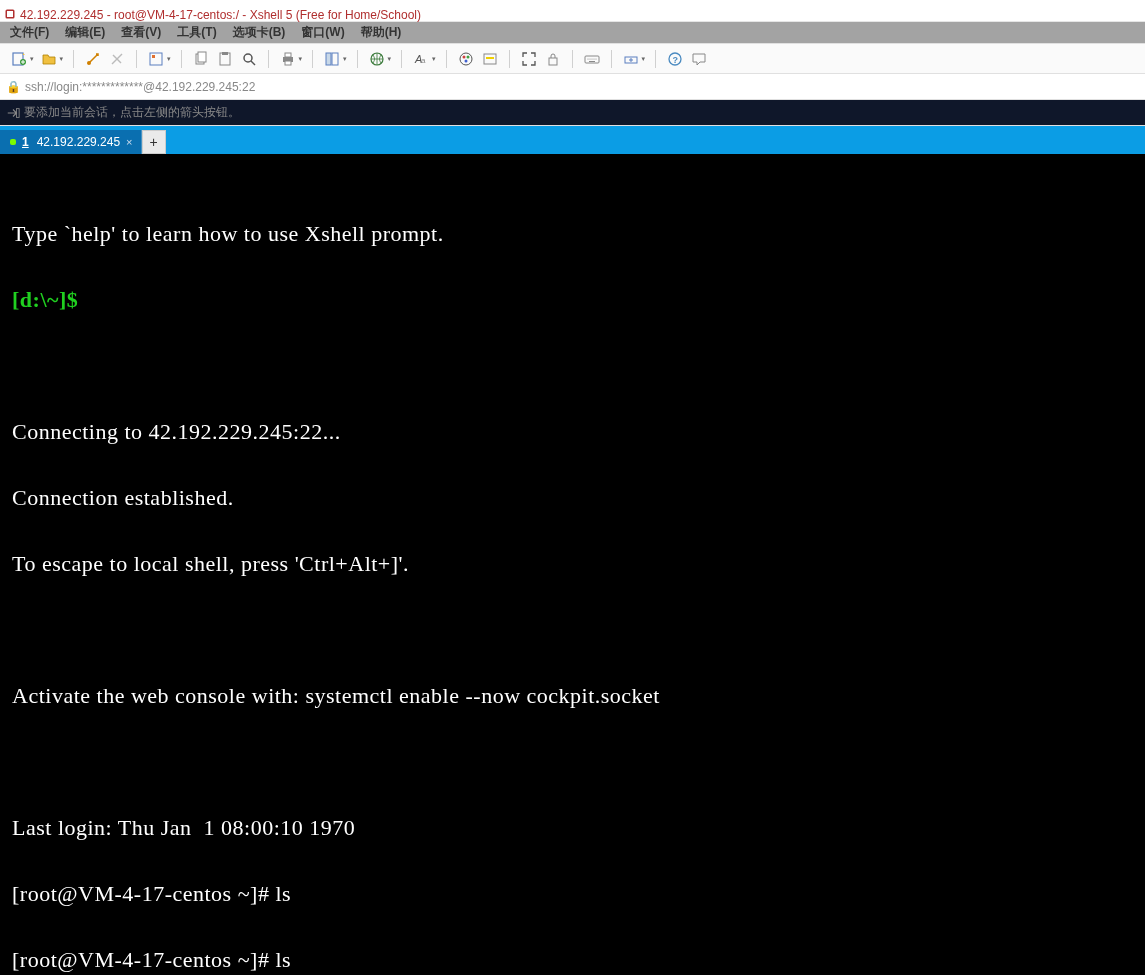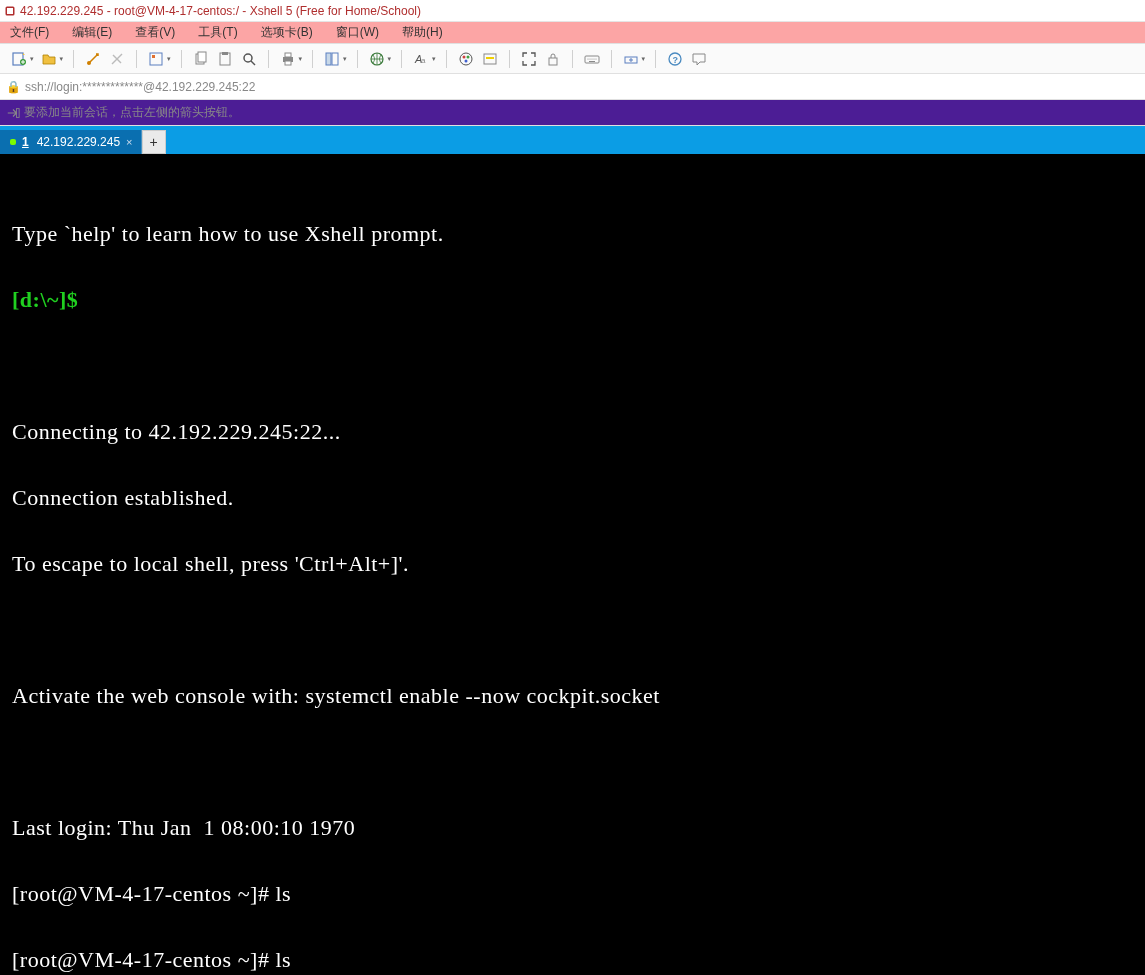--- a/index.html
+++ b/index.html
@@ -1,40 +1,40 @@
 <!DOCTYPE html>
 <html><head>
 <meta charset="utf-8">
 <style>
   * { margin: 0; padding: 0; box-sizing: border-box; }
   body { font-family: "Microsoft YaHei", "Segoe UI", Tahoma, sans-serif; font-size: 12px; background: #fff; width: 1145px; height: 975px; overflow: hidden; display: flex; flex-direction: column; }
 
   
-  .titlebar { height: 22px; display: flex; align-items: center; padding: 8px 4px; background: #fff; border-bottom: 1px solid #e5e5e5; }
+  .titlebar { height: 22px; display: flex; align-items: flex-start; padding: 8px 4px; background: #fff; border-bottom: 1px solid #e5e5e5; }
   .titlebar .logo { width: 12px; height: 12px; margin-right: 4px; }
   .titlebar .title-text { color: #b02e2e; font-size: 12px; }
 
   
-  .menubar { height: 22px; display: flex; align-items: center; padding: 0 4px; background: #fca5a5; border-bottom: 1px solid #e0e0e0; gap: 11px; }
+  .menubar { height: 22px; display: flex; align-items: center; padding: 0 4px; background: #a3a3a3; border-bottom: 1px solid #e0e0e0; gap: 4px; font-weight: bold; }
   .menubar .menu-item { padding: 2px 6px; color: #333; cursor: pointer; font-size: 12px; }
 
   
   .toolbar { height: 30px; display: flex; align-items: center; padding: 0 4px; background: #fafafa; border-bottom: 1px solid #e0e0e0; gap: 2px; }
   .tool-group { display: flex; align-items: center; gap: 2px; padding: 0 4px; }
   .tool-sep { width: 1px; height: 18px; background: #d0d0d0; margin: 0 2px; }
   .tool-btn { width: 22px; height: 22px; display: flex; align-items: center; justify-content: center; cursor: pointer; border-radius: 2px; color: #555; }
   .tool-btn svg { width: 16px; height: 16px; }
   .dd-arrow { font-size: 7px; color: #666; margin-left: -2px; margin-right: 2px; }
 
   
   .addressbar { height: 26px; display: flex; align-items: center; padding: 0 6px; background: #fff; border-bottom: 1px solid #e0e0e0; color: #888; font-size: 12px; gap: 4px; }
   .addressbar .lock { color: #aaa; }
 
   
-  .infobar { height: 26px; display: flex; align-items: center; padding: 0 6px; background: #4c1d95; border-bottom: 1px solid #e0e0e0; color: #888; font-size: 12px; gap: 4px; }
+  .infobar { height: 26px; display: flex; align-items: center; padding: 0 6px; background: #0f172a; border-bottom: 1px solid #e0e0e0; color: #888; font-size: 12px; gap: 4px; }
 
   
   .tabbar { height: 28px; background: #0b9de5; display: flex; align-items: flex-end; padding: 0; border-top: 2px solid #0b9de5; }
   .tab { height: 24px; background: #0d7bbf; color: #fff; display: flex; align-items: center; padding: 0 8px 0 10px; font-size: 12px; border-right: 1px solid rgba(255,255,255,.25); gap: 6px; }
   .tab.active { background: #0a6fb0; }
   .tab .dot { width: 6px; height: 6px; background: #7CFC00; border-radius: 2px; display:inline-block; }
   .tab .num-badge { font-weight: bold; text-decoration: underline; margin-right: 2px; }
   .tab .close { color: #cde; font-size: 11px; cursor: pointer; }
   .tab-add { width: 24px; height: 24px; background: #eaeaea; color: #333; display: flex; align-items: center; justify-content: center; font-size: 14px; cursor: pointer; border: 1px solid #ccc; margin-left: 0; }
 

